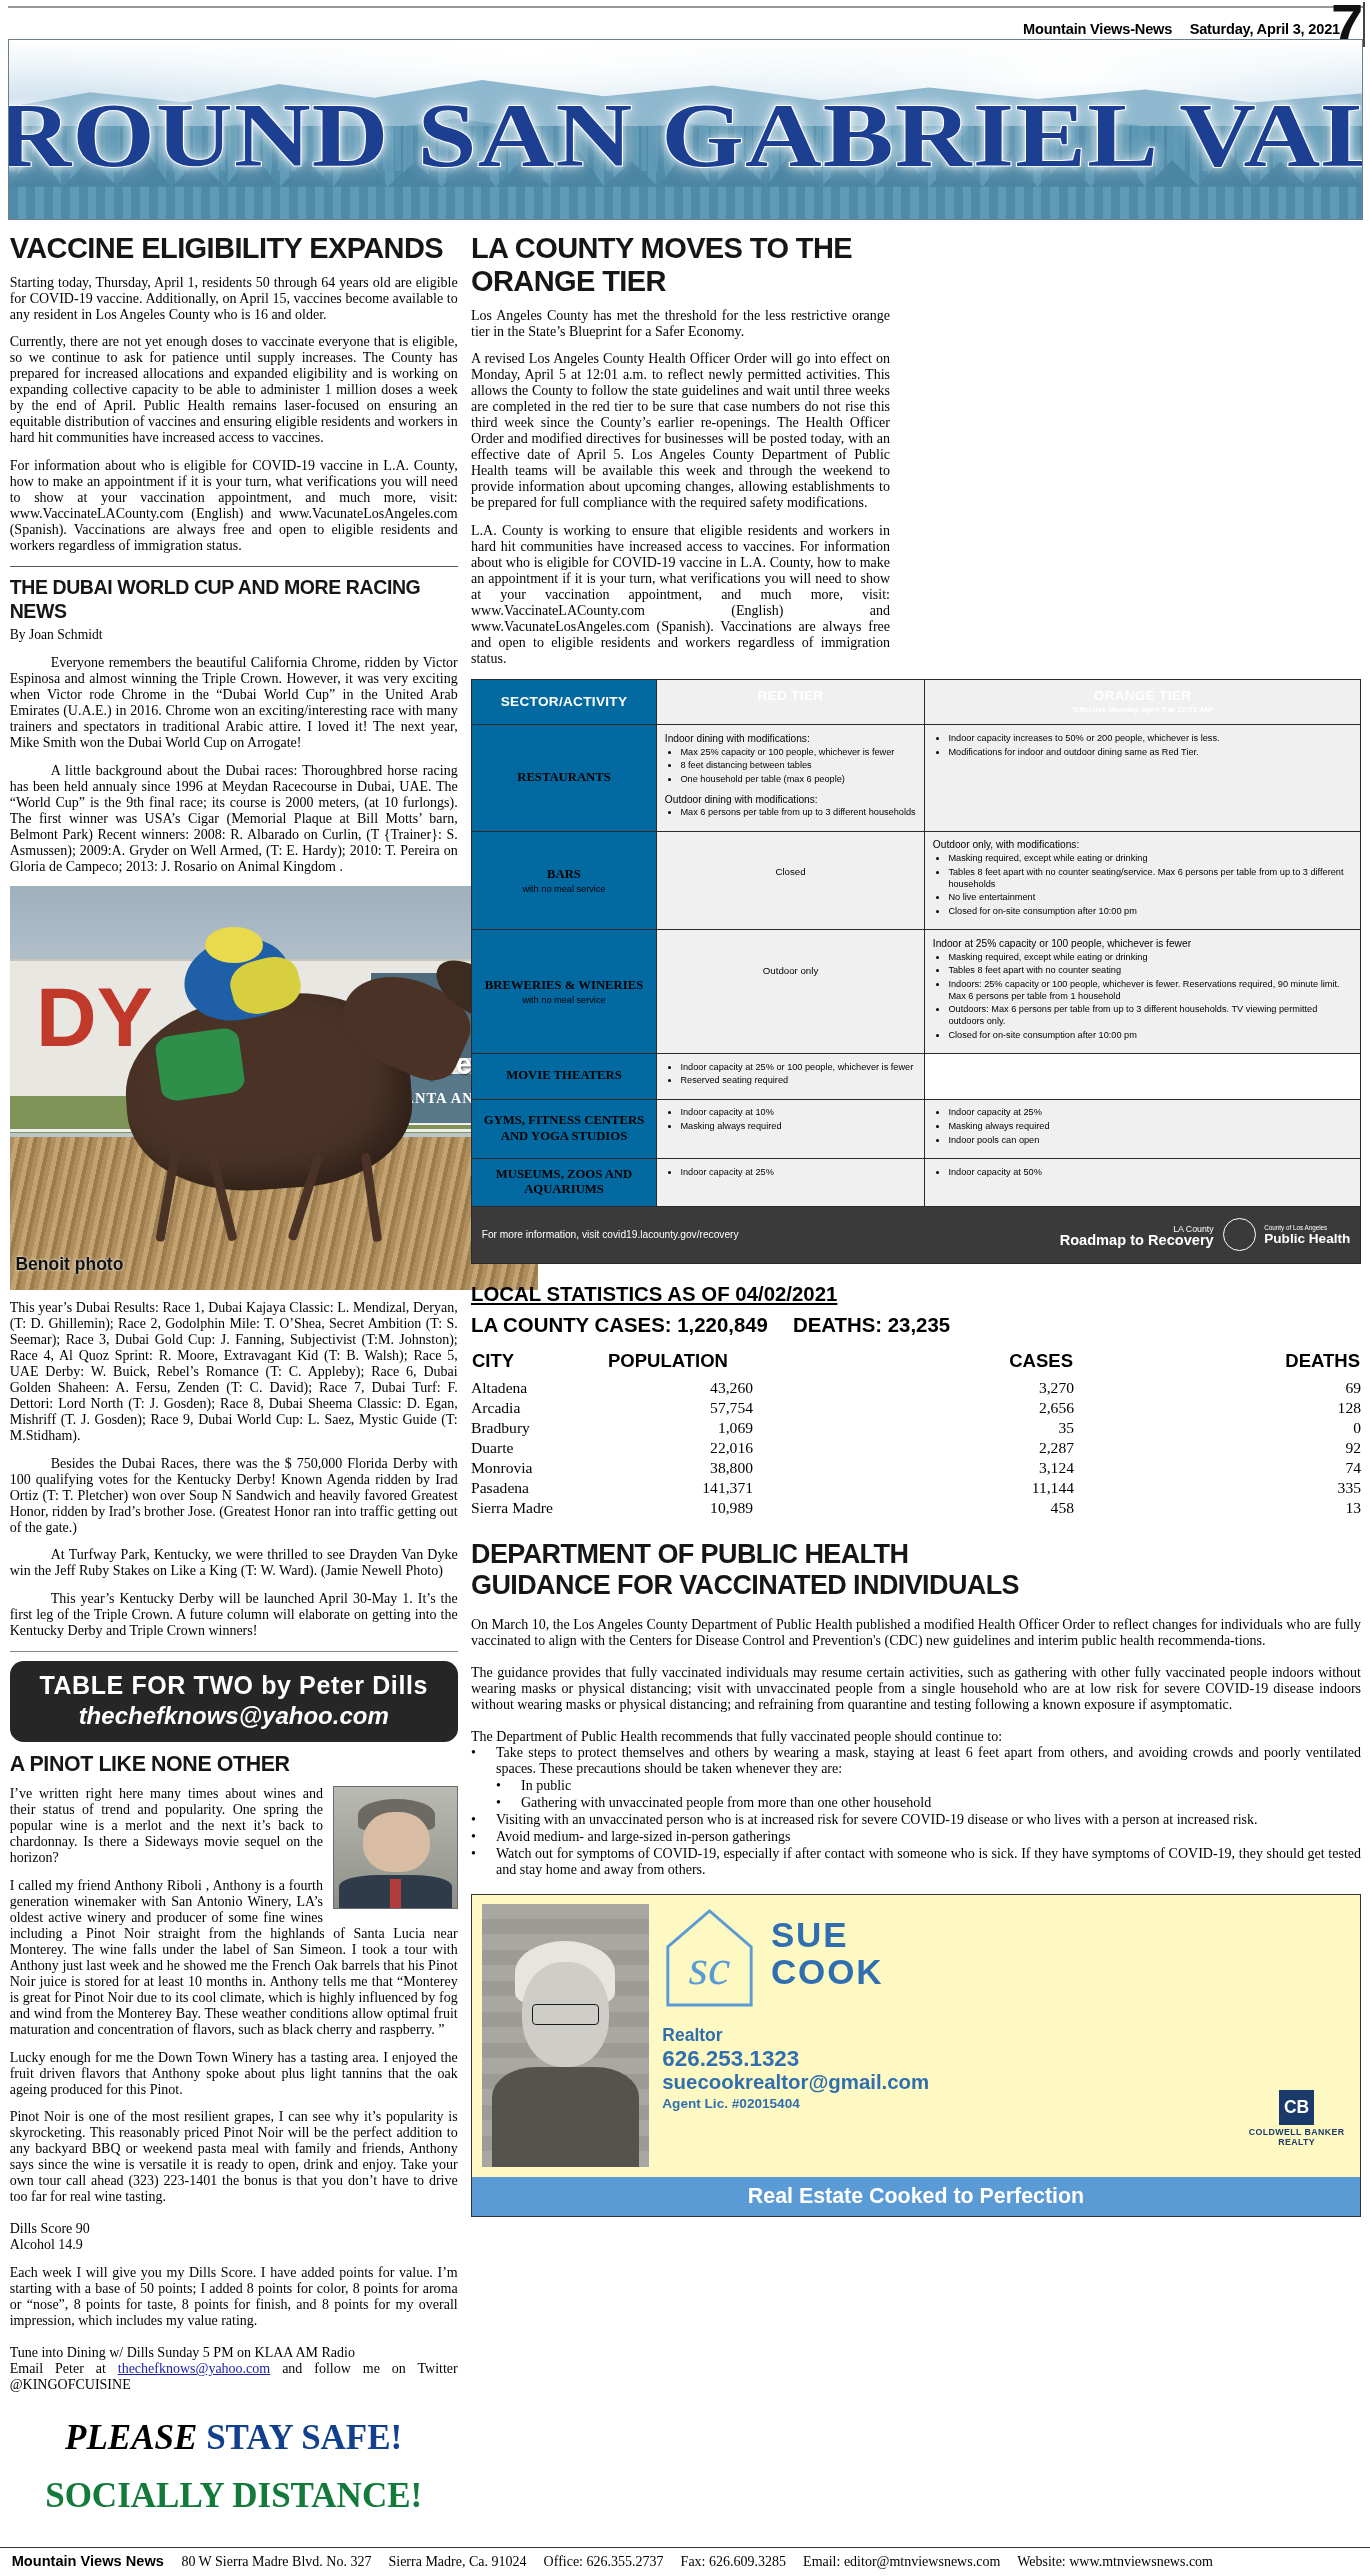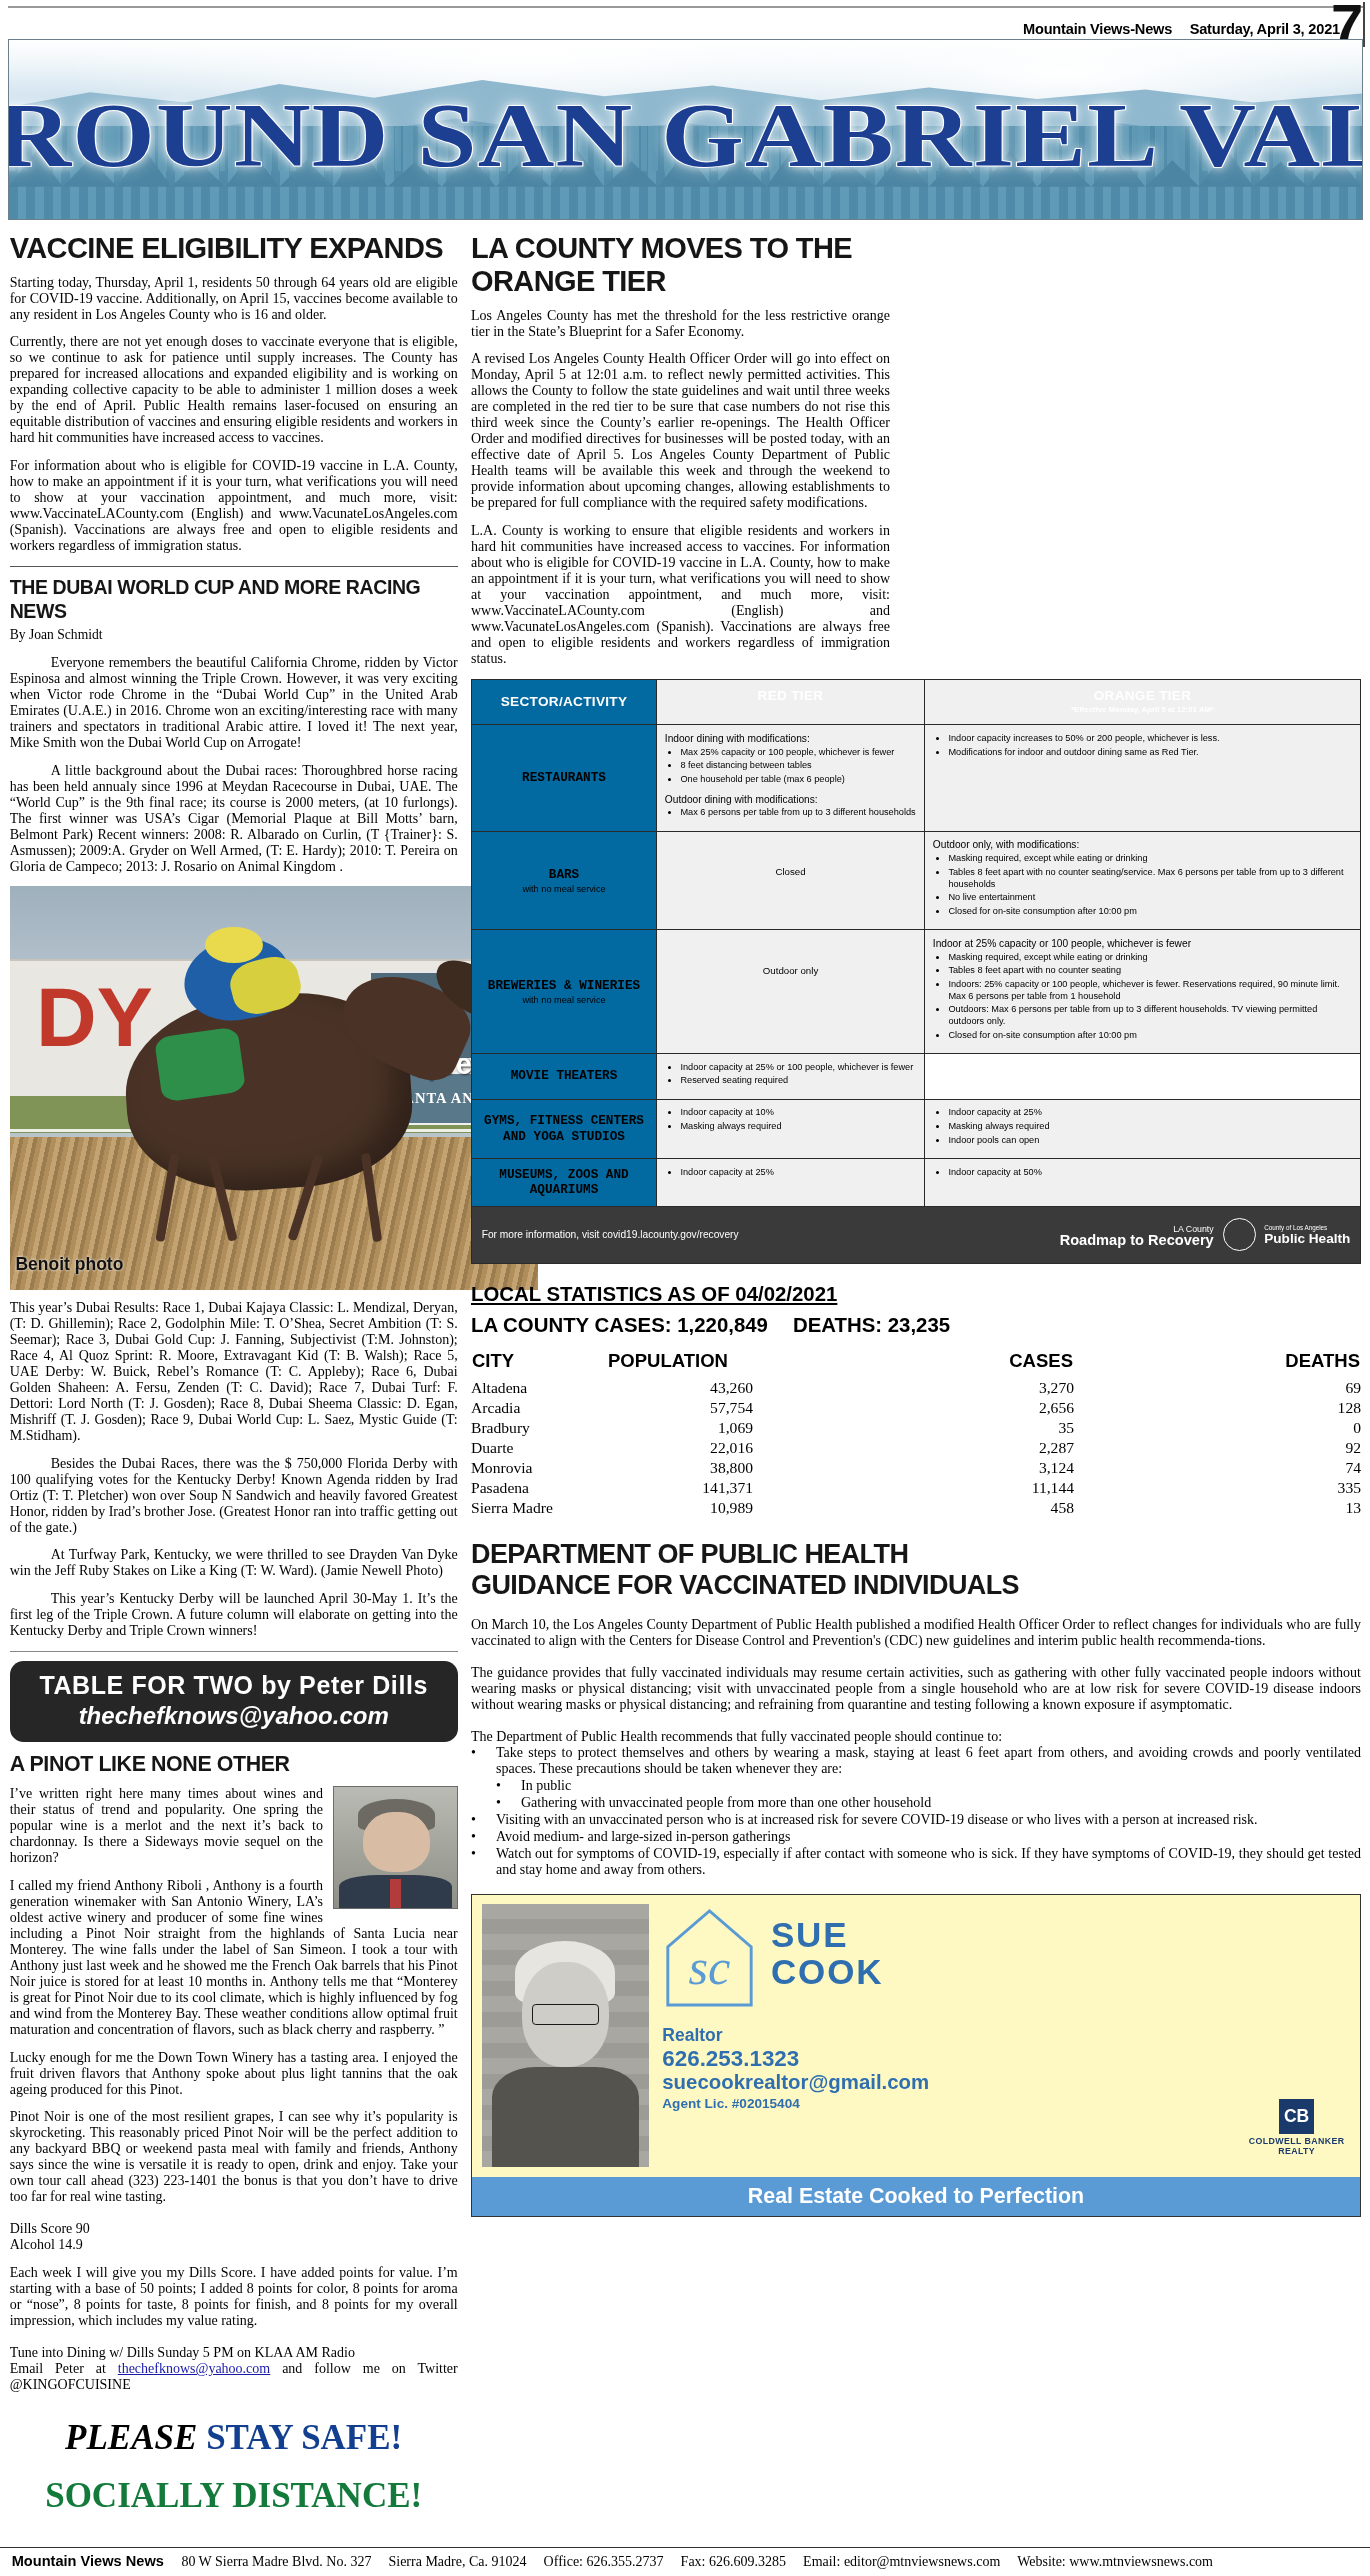--- a/index.html
+++ b/index.html
@@ -128,21 +128,21 @@
   .tc3 { flex:1; }
   .tier-head .tc1 { background:#8a8a8a; }
   .tier-head .tc2 { background:#2f2f2f; }
   .tier-head .tc3 { background:#9d9d9d; }
   .tier-head > div { color:#fff; text-align:center; padding:8.8px 3.9px 9.7px 3.9px;
                      font-family:"Liberation Sans", sans-serif; font-weight:bold; font-size:13.6px; letter-spacing:0.3px; }
   .tier-head .sub { display:block; font-size:7.8px; font-weight:bold; margin-top:2.9px; letter-spacing:0; }
   .tier-row .tc1 { background:#0369a1; display:flex; flex-direction:column; align-items:center;
                    justify-content:center; text-align:center; padding:7.8px 5.8px; }
   .tier-row .tc2, .tier-row .tc3 { background:#f0f0f0; padding:7.8px 7.8px 9.7px 7.8px; }
-  .sector-name { font-family:Liberation Mono, monospace; font-weight:bold; font-size:12.7px; line-height:15.6px; }
+  .sector-name { font-family:Liberation Serif, serif; font-weight:bold; font-size:12.7px; line-height:15.6px; }
   .sector-sub  { font-family:"Liberation Sans", sans-serif; font-size:9.2px; margin-top:1.9px; }
   .cell-title { font-family:"Liberation Sans", sans-serif; font-weight:normal; font-size:10.2px; margin:0 0 2.9px 0; }
   .cell-title.mt { margin-top:7.8px; }
   ul.cell { margin:0 0 0 7.8px; padding:0 0 0 7.8px; }
   ul.cell li { font-family:"Liberation Sans", sans-serif; font-size:9.2px; line-height:11.7px; margin-bottom:1.9px; }
   .cell-plain { font-family:"Liberation Sans", sans-serif; font-size:9.7px; text-align:center; padding-top:27px; }
   .tier-foot { background:#3a3a3a; color:#fff; display:flex; align-items:center; padding:11.7px 9.7px;
                font-family:"Liberation Sans", sans-serif; }
   .tf-left { font-size:10.2px; flex:1; }
   .tf-mid  { text-align:right; line-height:10.7px; margin-right:9.7px; }
@@ -179,21 +179,21 @@
   .ad-logo { display:flex; align-items:flex-start; }
   .ad-house { width:95px; height:107px; position:relative; flex:none; }
   .ad-house svg { width:95px; height:107px; }
   .ad-name { font-family:"Liberation Sans", sans-serif; font-weight:bold; font-size:35px; line-height:37px;
              color:#2f6fb0; letter-spacing:1.9px; padding-left:13.6px; padding-top:11.7px; }
   .ad-contact { margin-top:13.6px; color:#2f6fb0; font-family:"Liberation Sans", sans-serif; }
   .ad-contact .role { font-size:17.5px; font-weight:bold; }
   .ad-contact .phone { font-size:22.4px; font-weight:bold; line-height:25px; }
   .ad-contact .email { font-size:20.4px; font-weight:bold; line-height:23.4px; }
   .ad-contact .lic { font-size:13.6px; font-weight:bold; margin-top:1.9px; }
-  .cb { position:absolute; right:5.8px; bottom:11px; text-align:center; }
+  .cb { position:absolute; right:5.8px; bottom:20px; text-align:center; }
   .cb-box { width:35px; height:35px; background:#1a3a6b; color:#fff; font-family:"Liberation Sans", sans-serif;
             font-weight:bold; font-size:17.5px; display:flex; align-items:center; justify-content:center; margin:0 auto; }
   .cb-t1 { font-family:"Liberation Sans", sans-serif; font-weight:bold; font-size:8.8px; color:#1a3a6b; margin-top:2.9px; letter-spacing:0.4px; }
   .cb-t2 { font-family:"Liberation Sans", sans-serif; font-weight:bold; font-size:8.8px; color:#1a3a6b; letter-spacing:0.4px; }
   .ad-bar { background:#5b9bd5; color:#fff; text-align:center; font-family:"Liberation Sans", sans-serif;
             font-weight:bold; font-size:21.4px; padding:6.8px 0; margin:9.7px -9.7px 0 -9.7px; }
 
   
   .bullet { display:flex; margin:0 0 1px 0; font-size:14px; line-height:16px; }
   .bullet .dot { width:25px; flex:none; }

